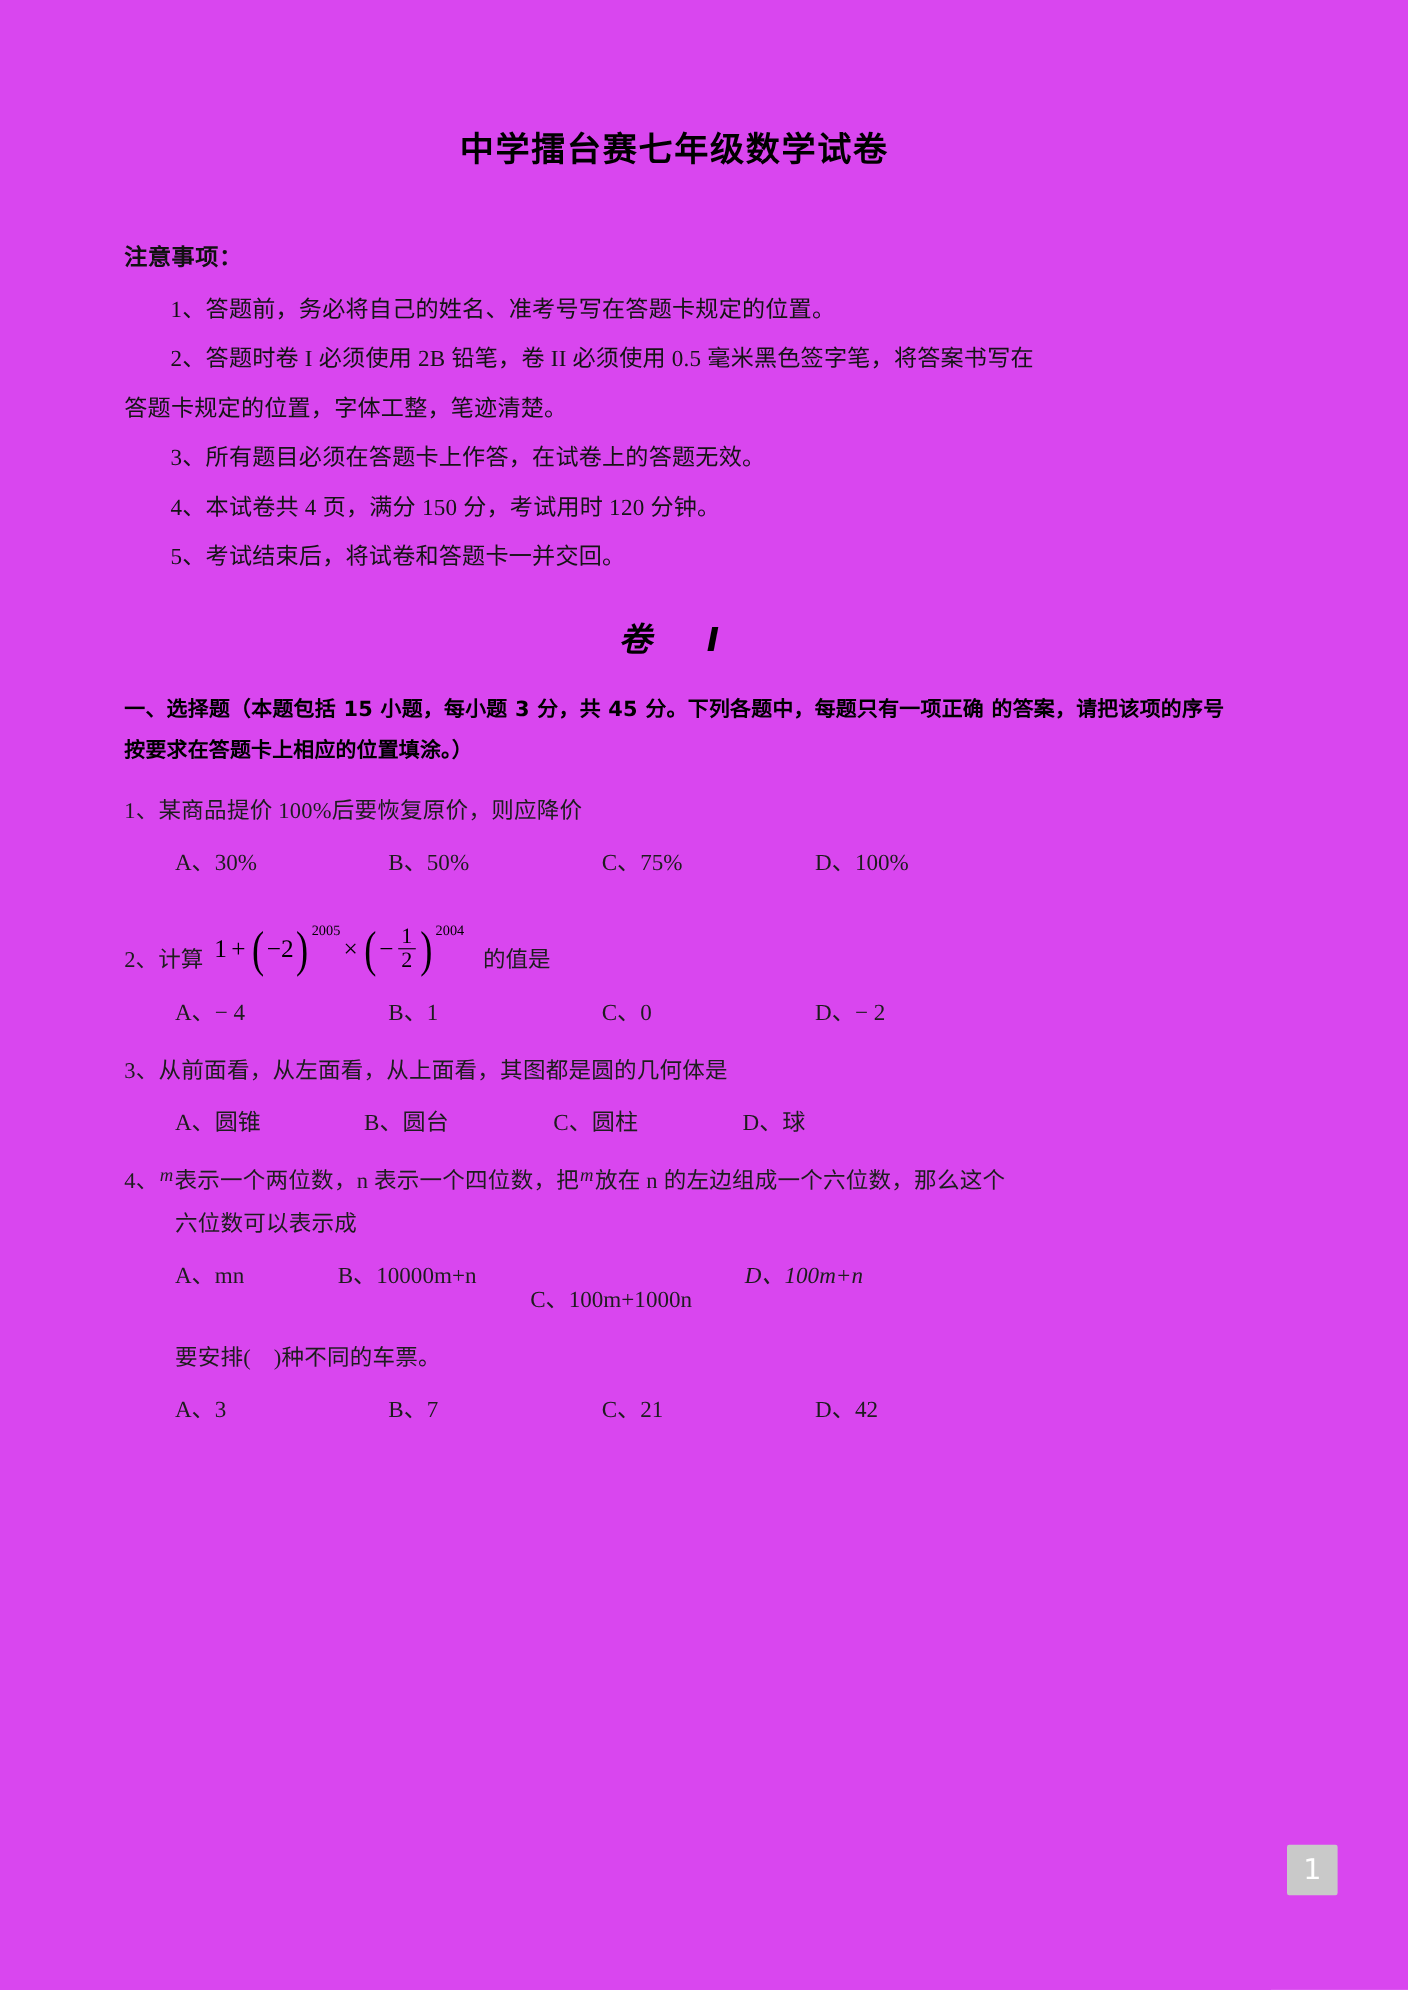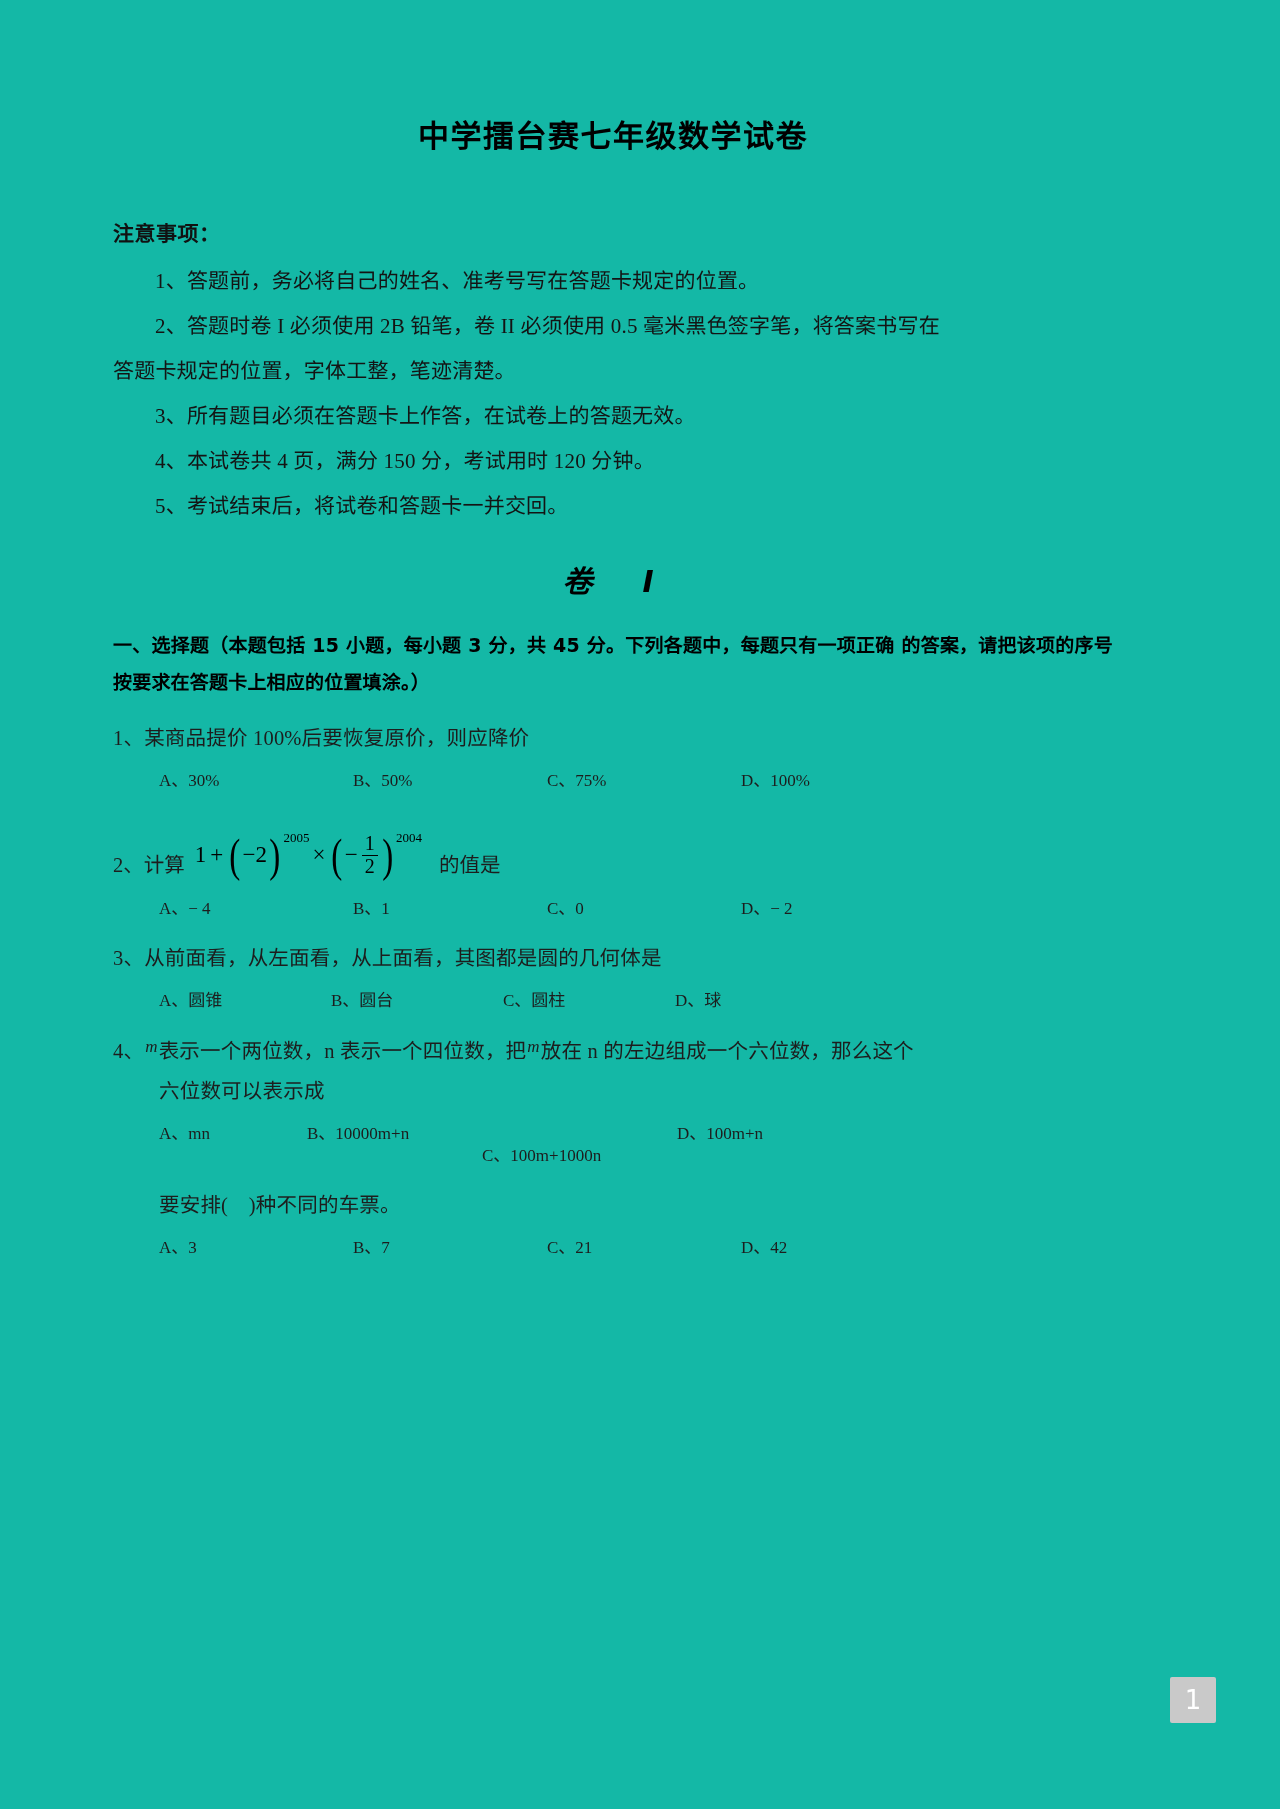--- a/index.html
+++ b/index.html
@@ -13,21 +13,21 @@
     font-family: "Liberation Serif", "DejaVu Serif", serif;
     color: #1a1a1a;
     -webkit-font-smoothing: antialiased;
   }
 
   .page {
     position: relative;
     width: 1280px;
     height: 1809px;
     margin: 0 auto;
-    background: #14b8a6;
+    background: #d946ef;
     overflow: hidden;
   }
 
   .sheet {
     position: absolute;
     left: 113px;
     top: 0;
     width: 1000px;
     padding-top: 118px;
   }
@@ -109,32 +109,32 @@
     color: #1d1d1d;
     margin: 0;
     padding-left: 46px;
     letter-spacing: .2px;
   }
 
   .options {
     display: flex;
     padding-left: 46px;
     margin: 6px 0 14px 0;
-    font-size: 17px;
+    font-size: 21px;
     line-height: 1.9;
     color: #1d1d1d;
   }
   .options .opt { flex: 0 0 auto; }
   
   .options.cols-wide .opt { width: 194px; }
   .options.cols-narrow .opt { width: 172px; }
   .options.cols-q4 .opt:nth-child(1) { width: 148px; }
   .options.cols-q4 .opt:nth-child(2) { width: 175px; }
   .options.cols-q4 .opt:nth-child(3) { width: 195px; margin-top: 22px; }
-  .options.cols-q4 .opt:nth-child(4) { width: 160px; }
+  .options.cols-q4 .opt:nth-child(4) { width: 160px; font-style: italic; }
 
   
   .q2-row {
     display: flex;
     align-items: flex-end;
     font-size: 20.5px;
     line-height: 1.9;
     color: #1d1d1d;
     min-height: 76px;
   }

